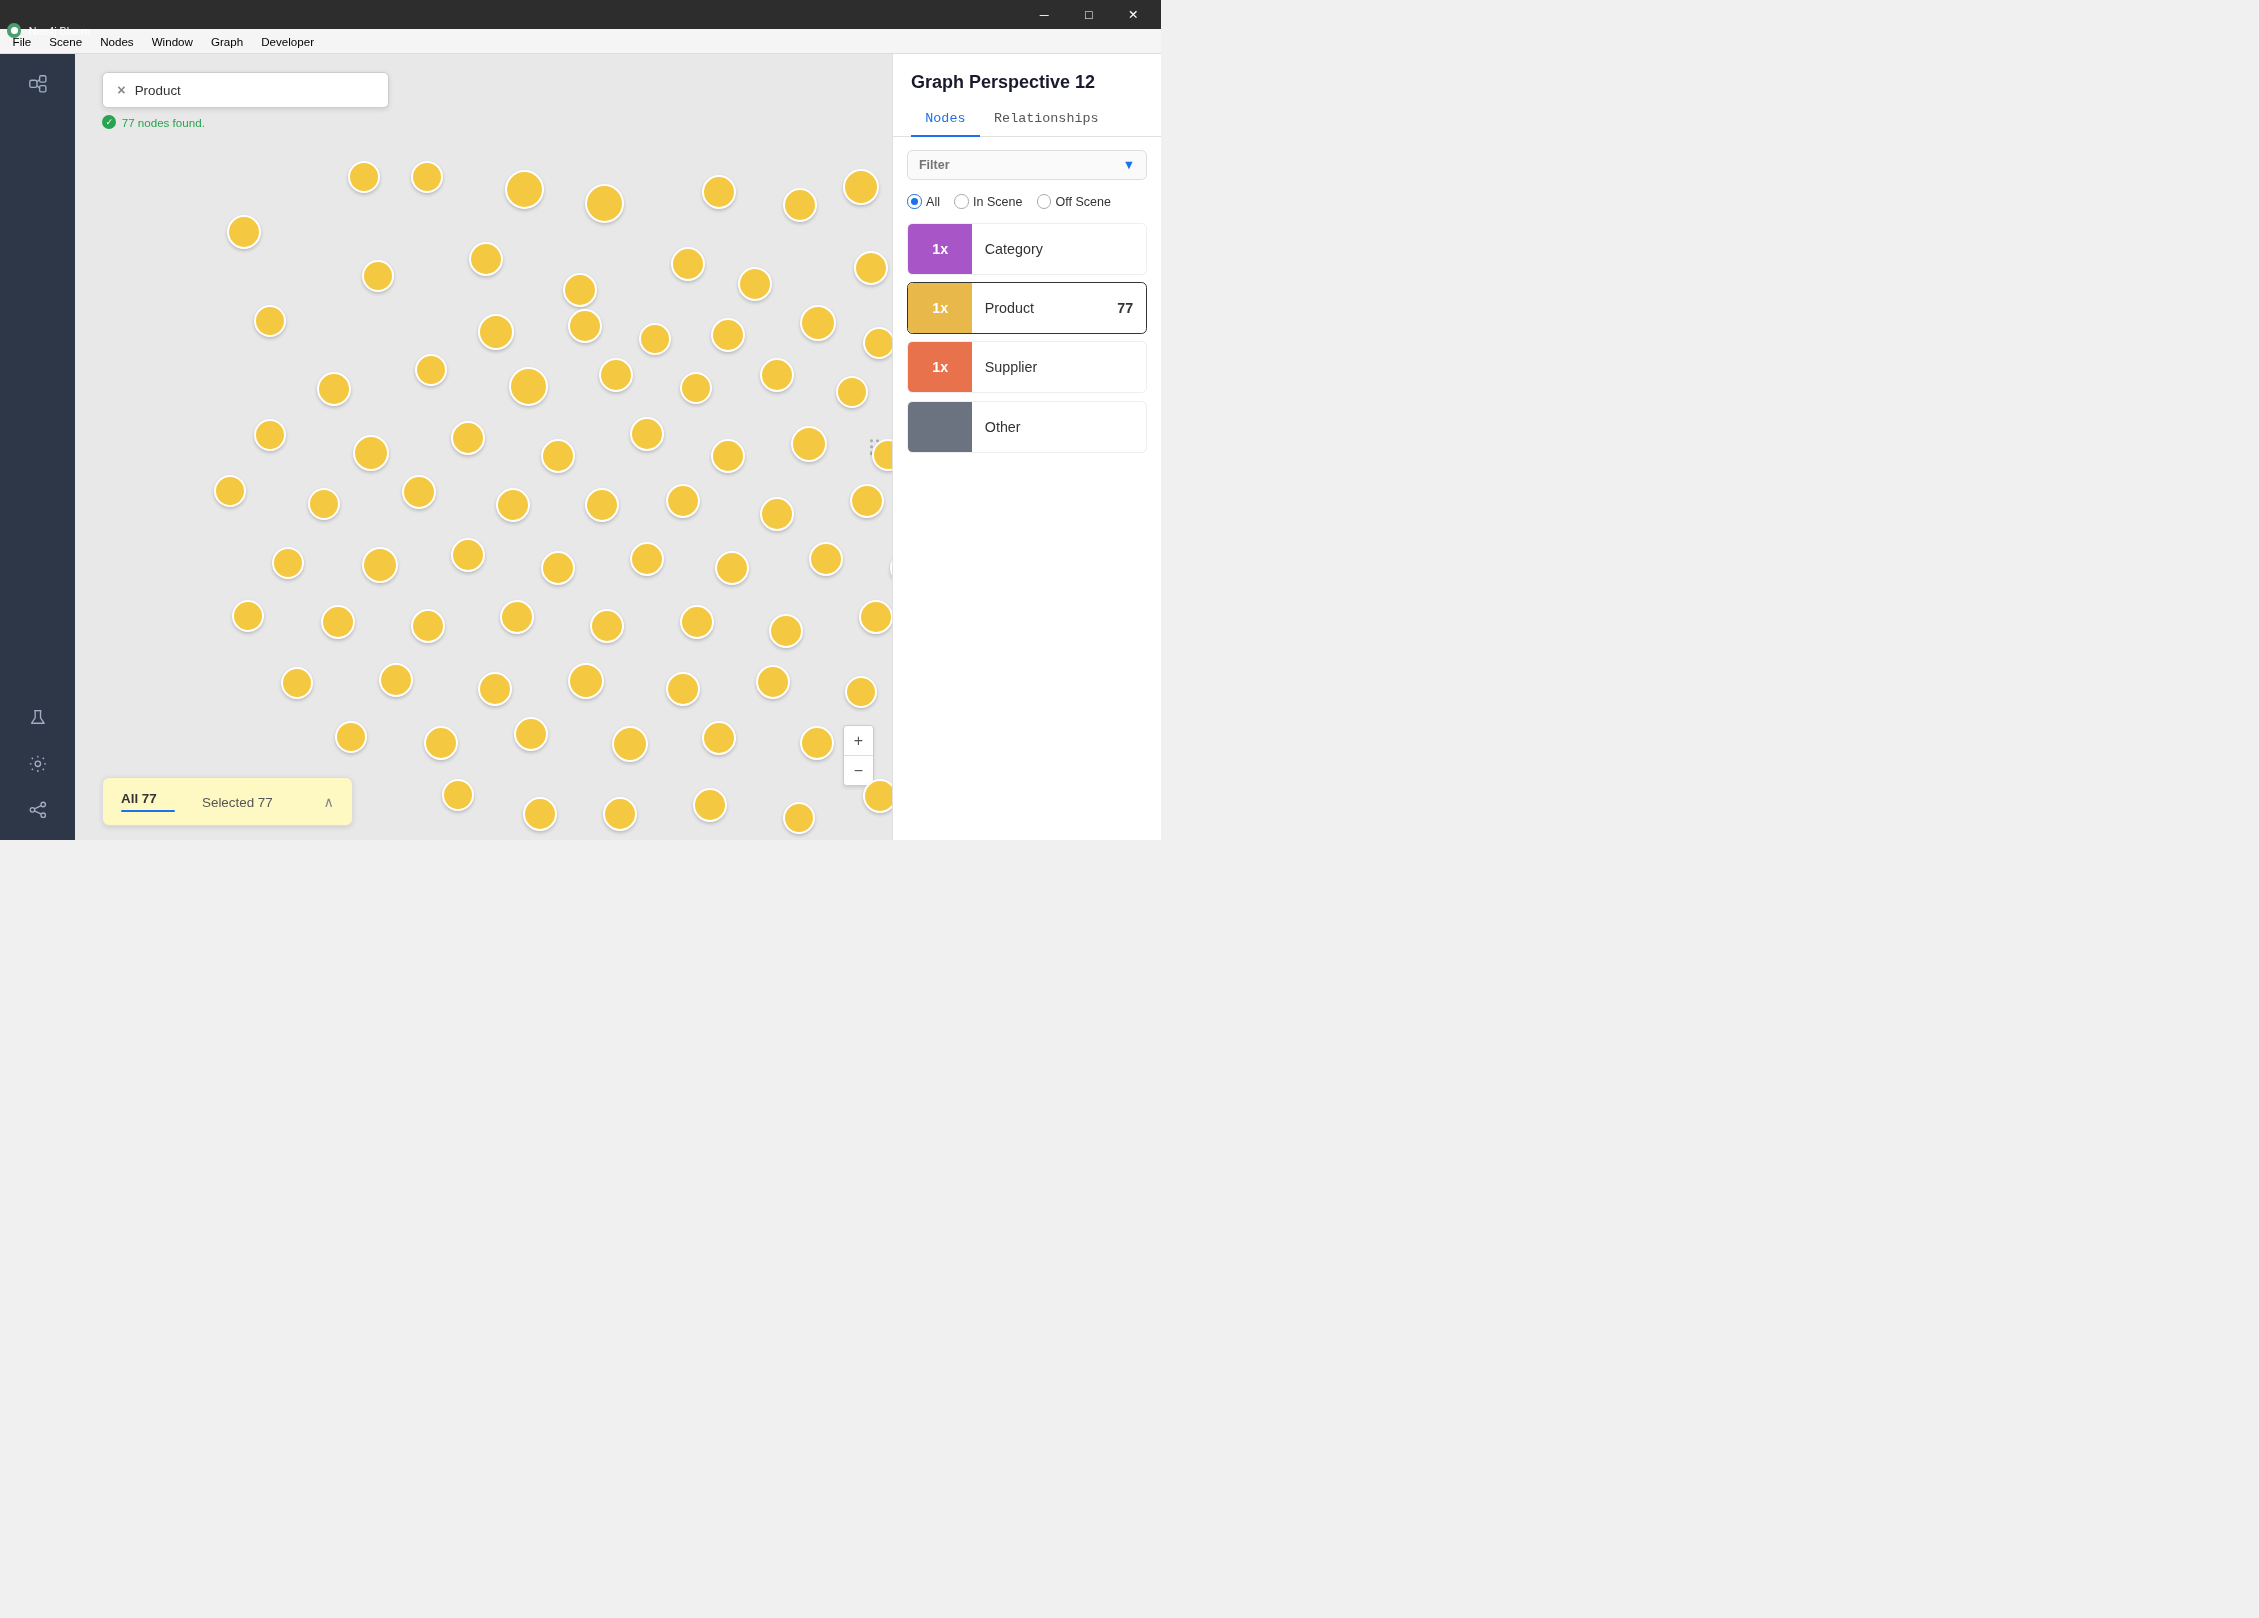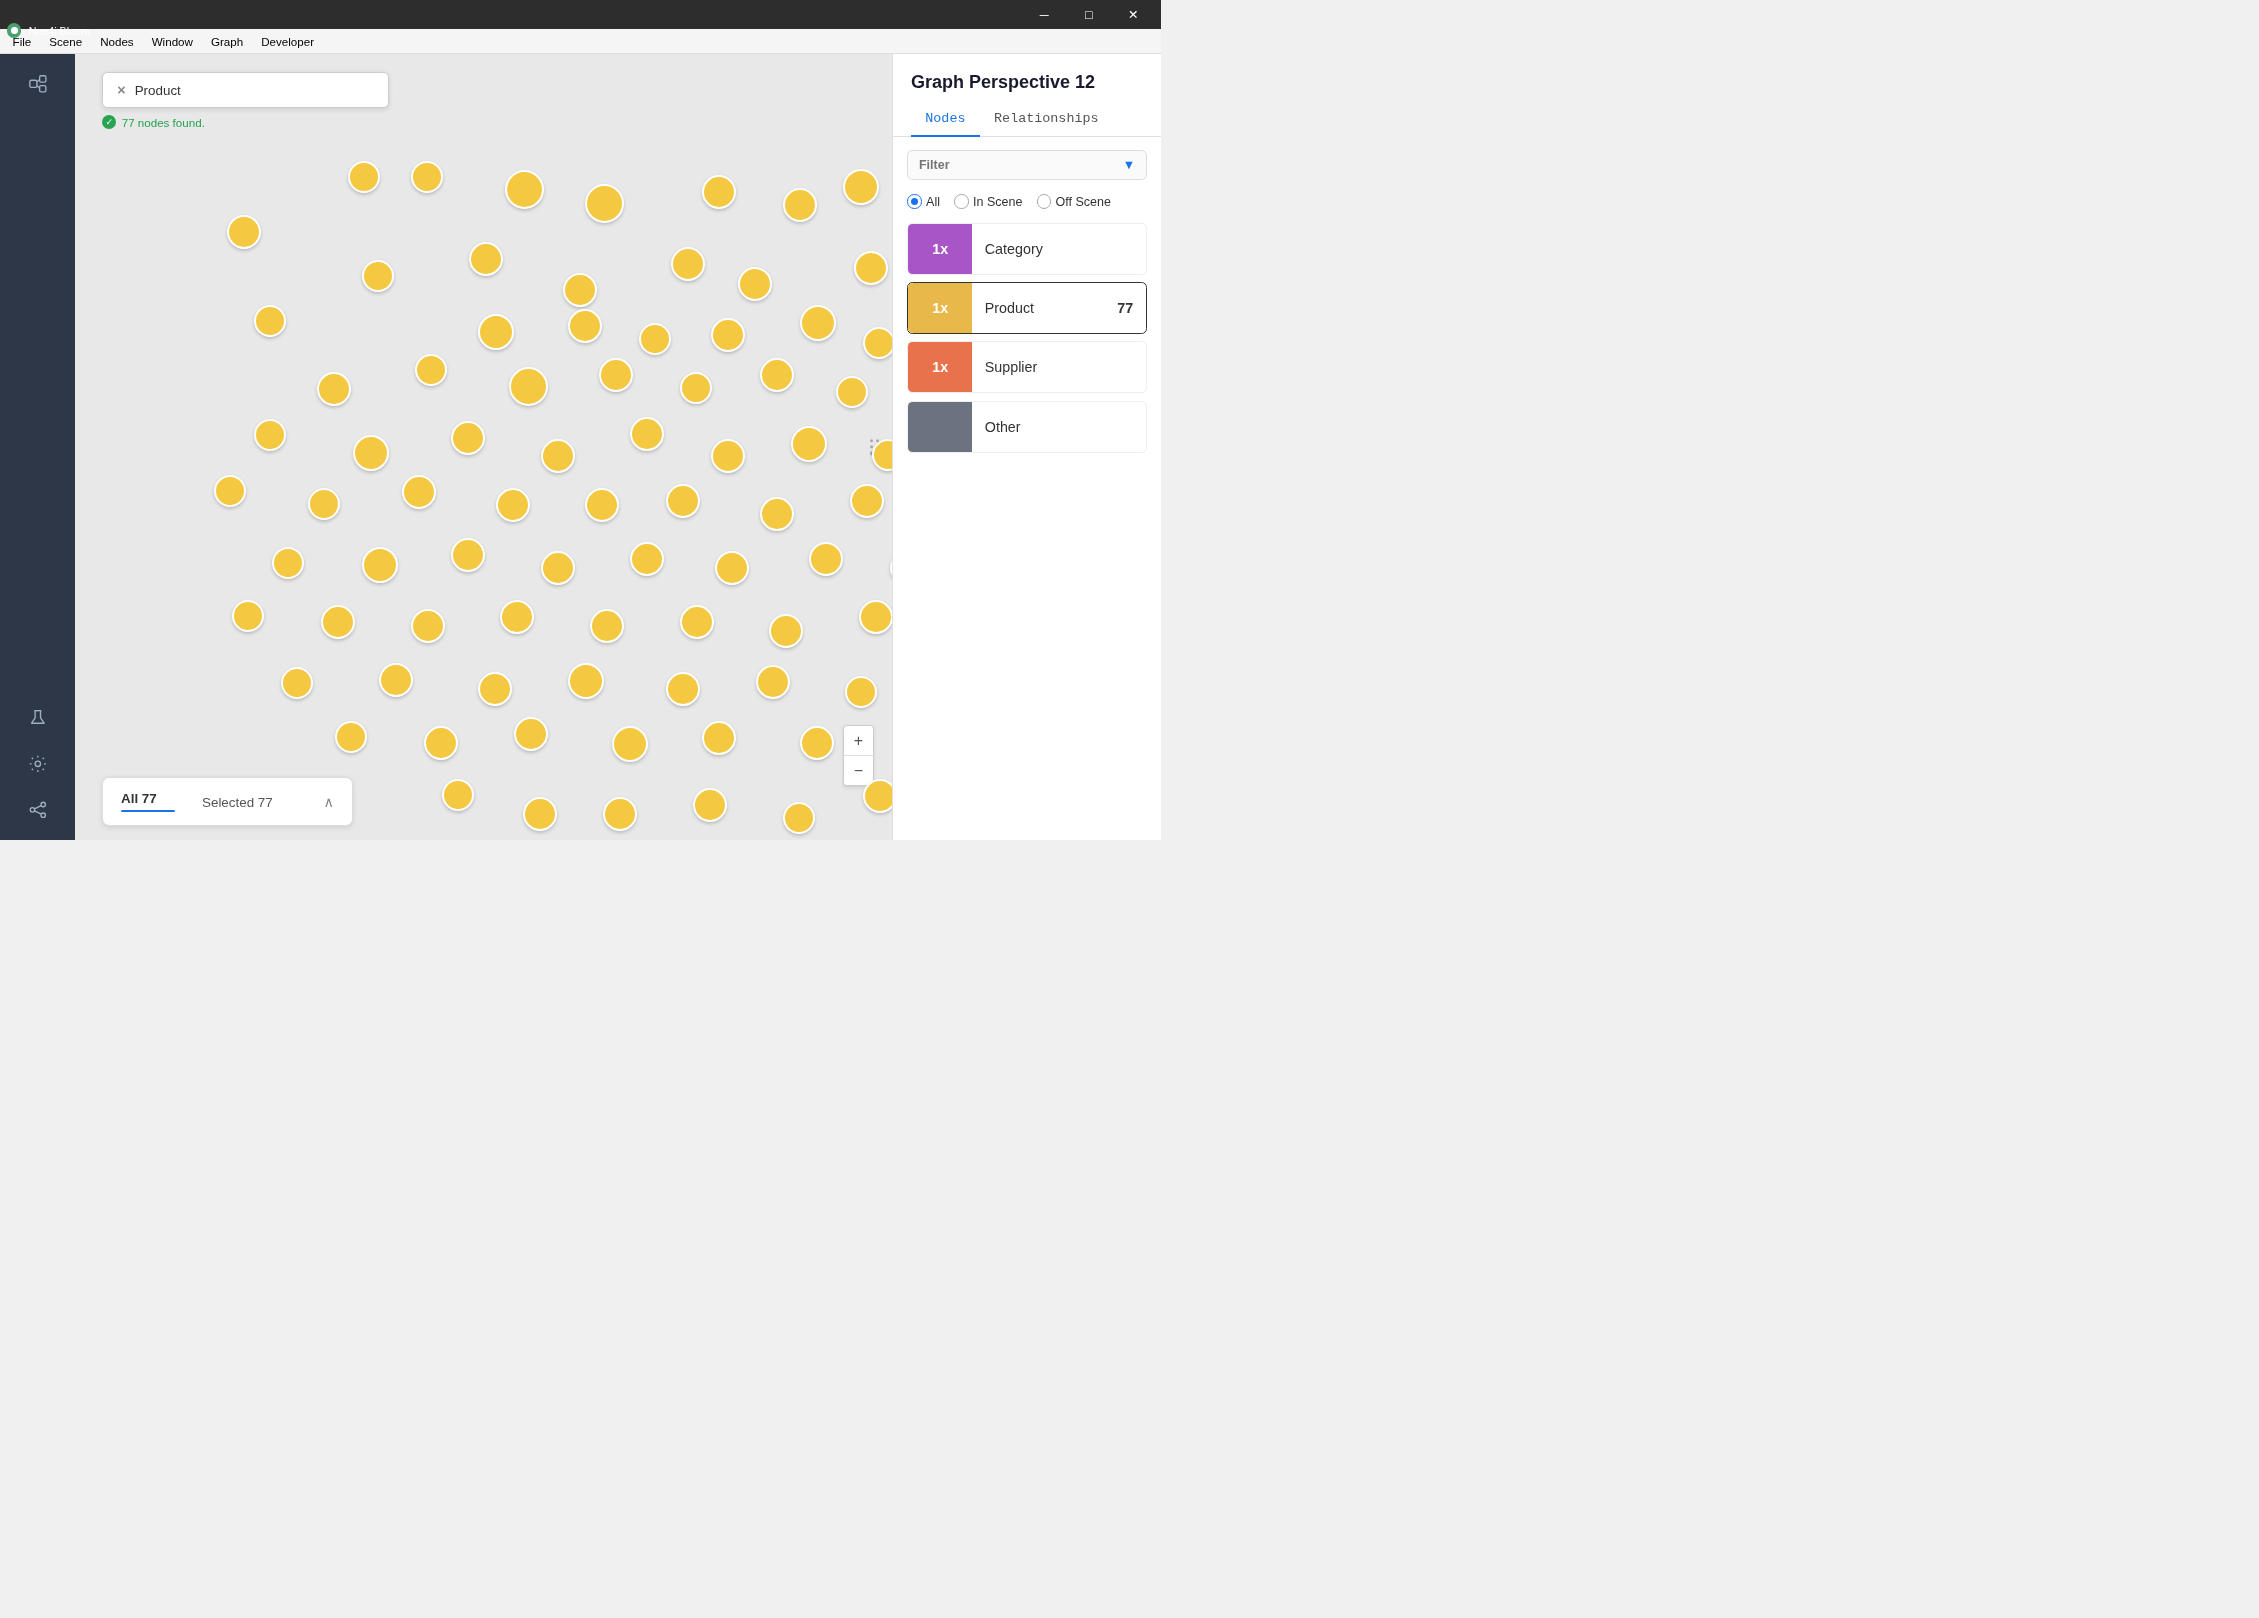--- a/index.html
+++ b/index.html
@@ -131,21 +131,21 @@
       border: 2.7px solid #fff;
       border-radius: 50%;
       box-shadow: 0 1.8px 3.6px rgba(0,0,0,0.2);
     }
 
     
     .bottom-panel {
       position: absolute;
       bottom: 14.3px;
       left: 27px;
-      background: #ffffff;
+      background: #fef9c3;
       border: 0.9px solid #ddd;
       border-radius: 7.2px;
       padding: 12.5px 18px;
       display: flex;
       align-items: center;
       gap: 27px;
       width: 251px;
       box-shadow: 0 1.8px 5.4px rgba(0,0,0,0.1);
       z-index: 10;
     }

